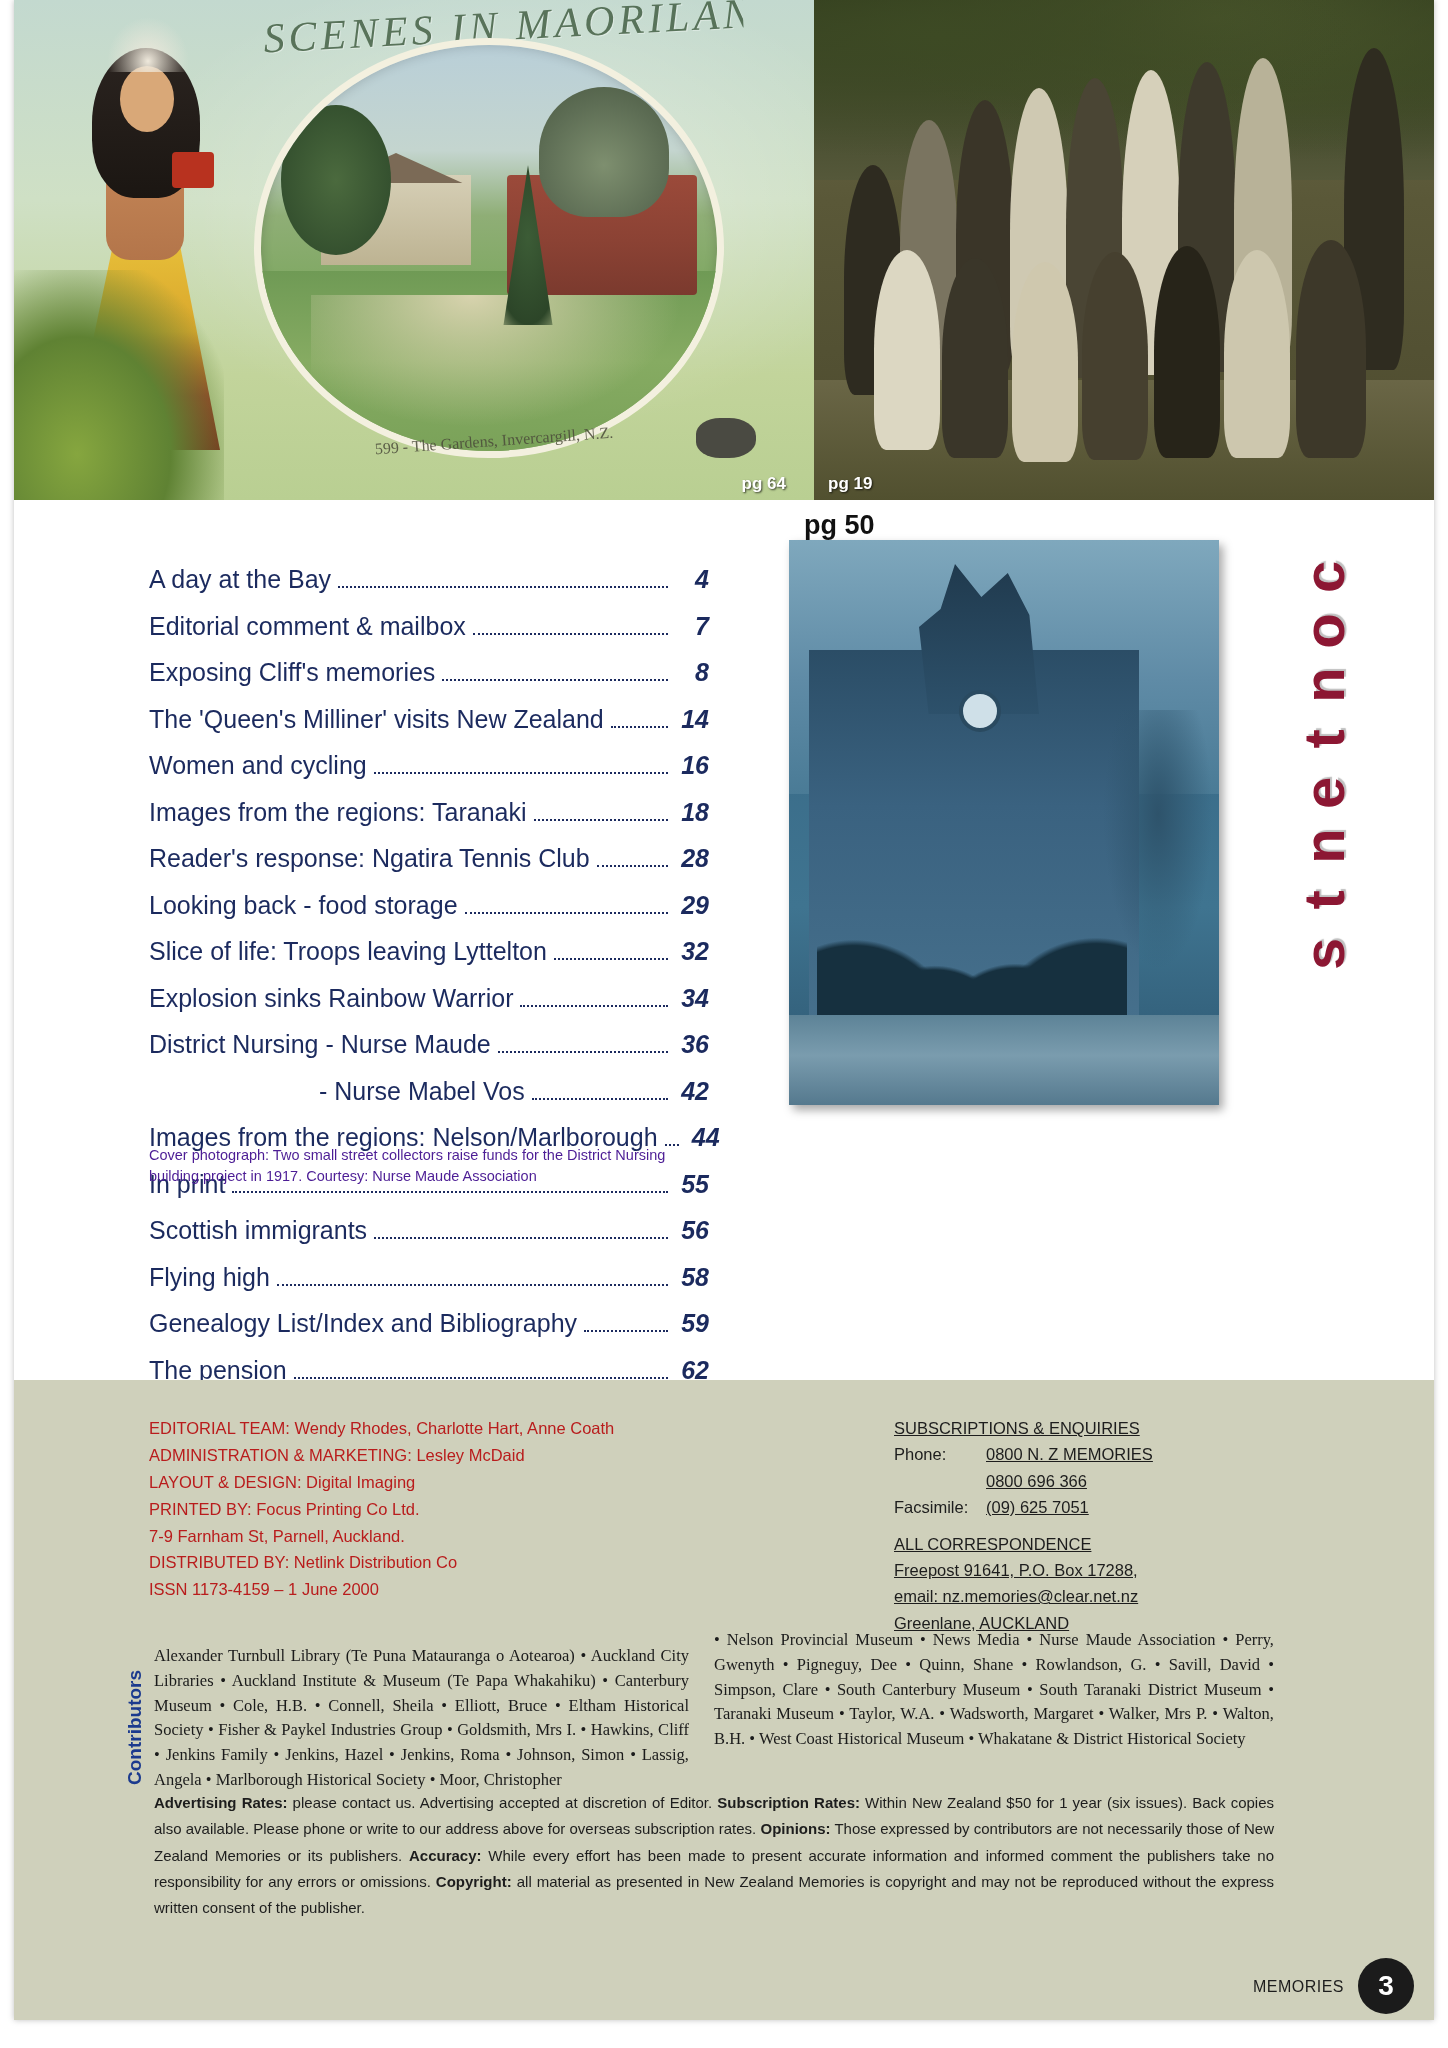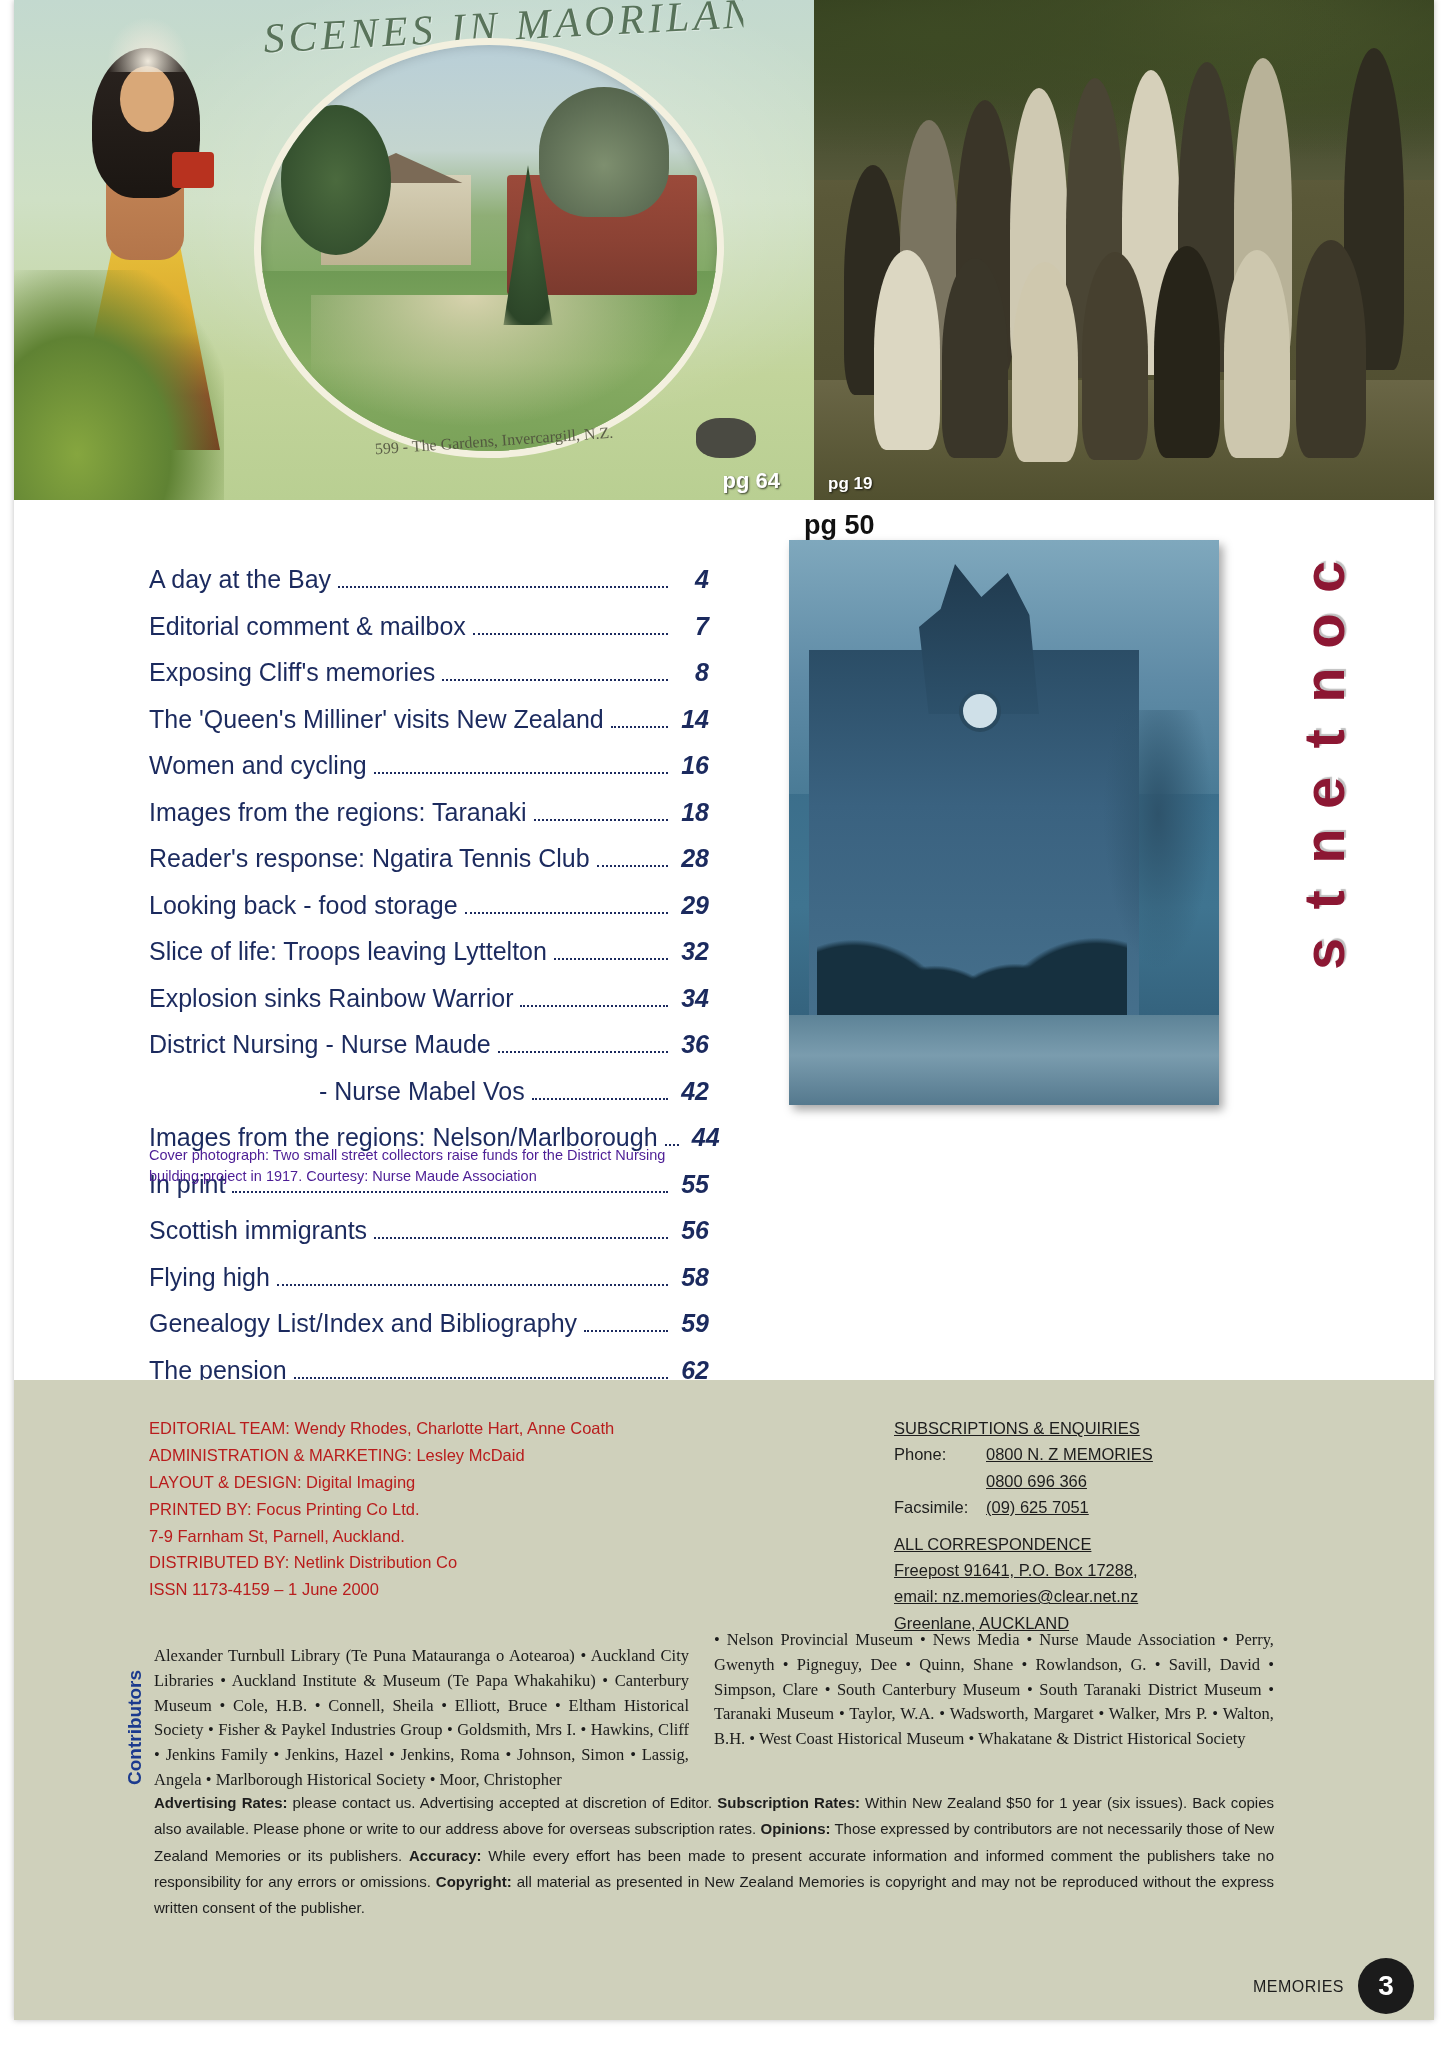--- a/index.html
+++ b/index.html
@@ -155,24 +155,24 @@
   }
   .pc-fern {
     position:absolute; left: 0px; bottom: 0; width: 210px; height: 230px;
     background: radial-gradient(ellipse at 30% 80%, #86a63f 0%, #5f8233 45%, rgba(95,130,51,0) 78%);
   }
   .pc-sheep {
     position:absolute; right: 58px; bottom: 42px; width: 60px; height: 40px;
     background: #4a4a42; border-radius: 40% 45% 45% 40%;
   }
   .pg64 {
-    position:absolute; right: 34px; bottom: 6px;
+    position:absolute; right: 28px; bottom: 6px;
     color: #ffffff;
     font-weight: bold;
-    font-size: 22px;
+    font-size: 17px;
     text-shadow: 1px 1px 2px rgba(0,0,0,0.7);
   }
 
   
   .group-photo {
     position: relative;
     width: 620px; height: 500px;
     background: linear-gradient(180deg,#6d6a4a 0%, #5a5838 40%, #4c4a2e 100%);
     overflow: hidden;
   }

